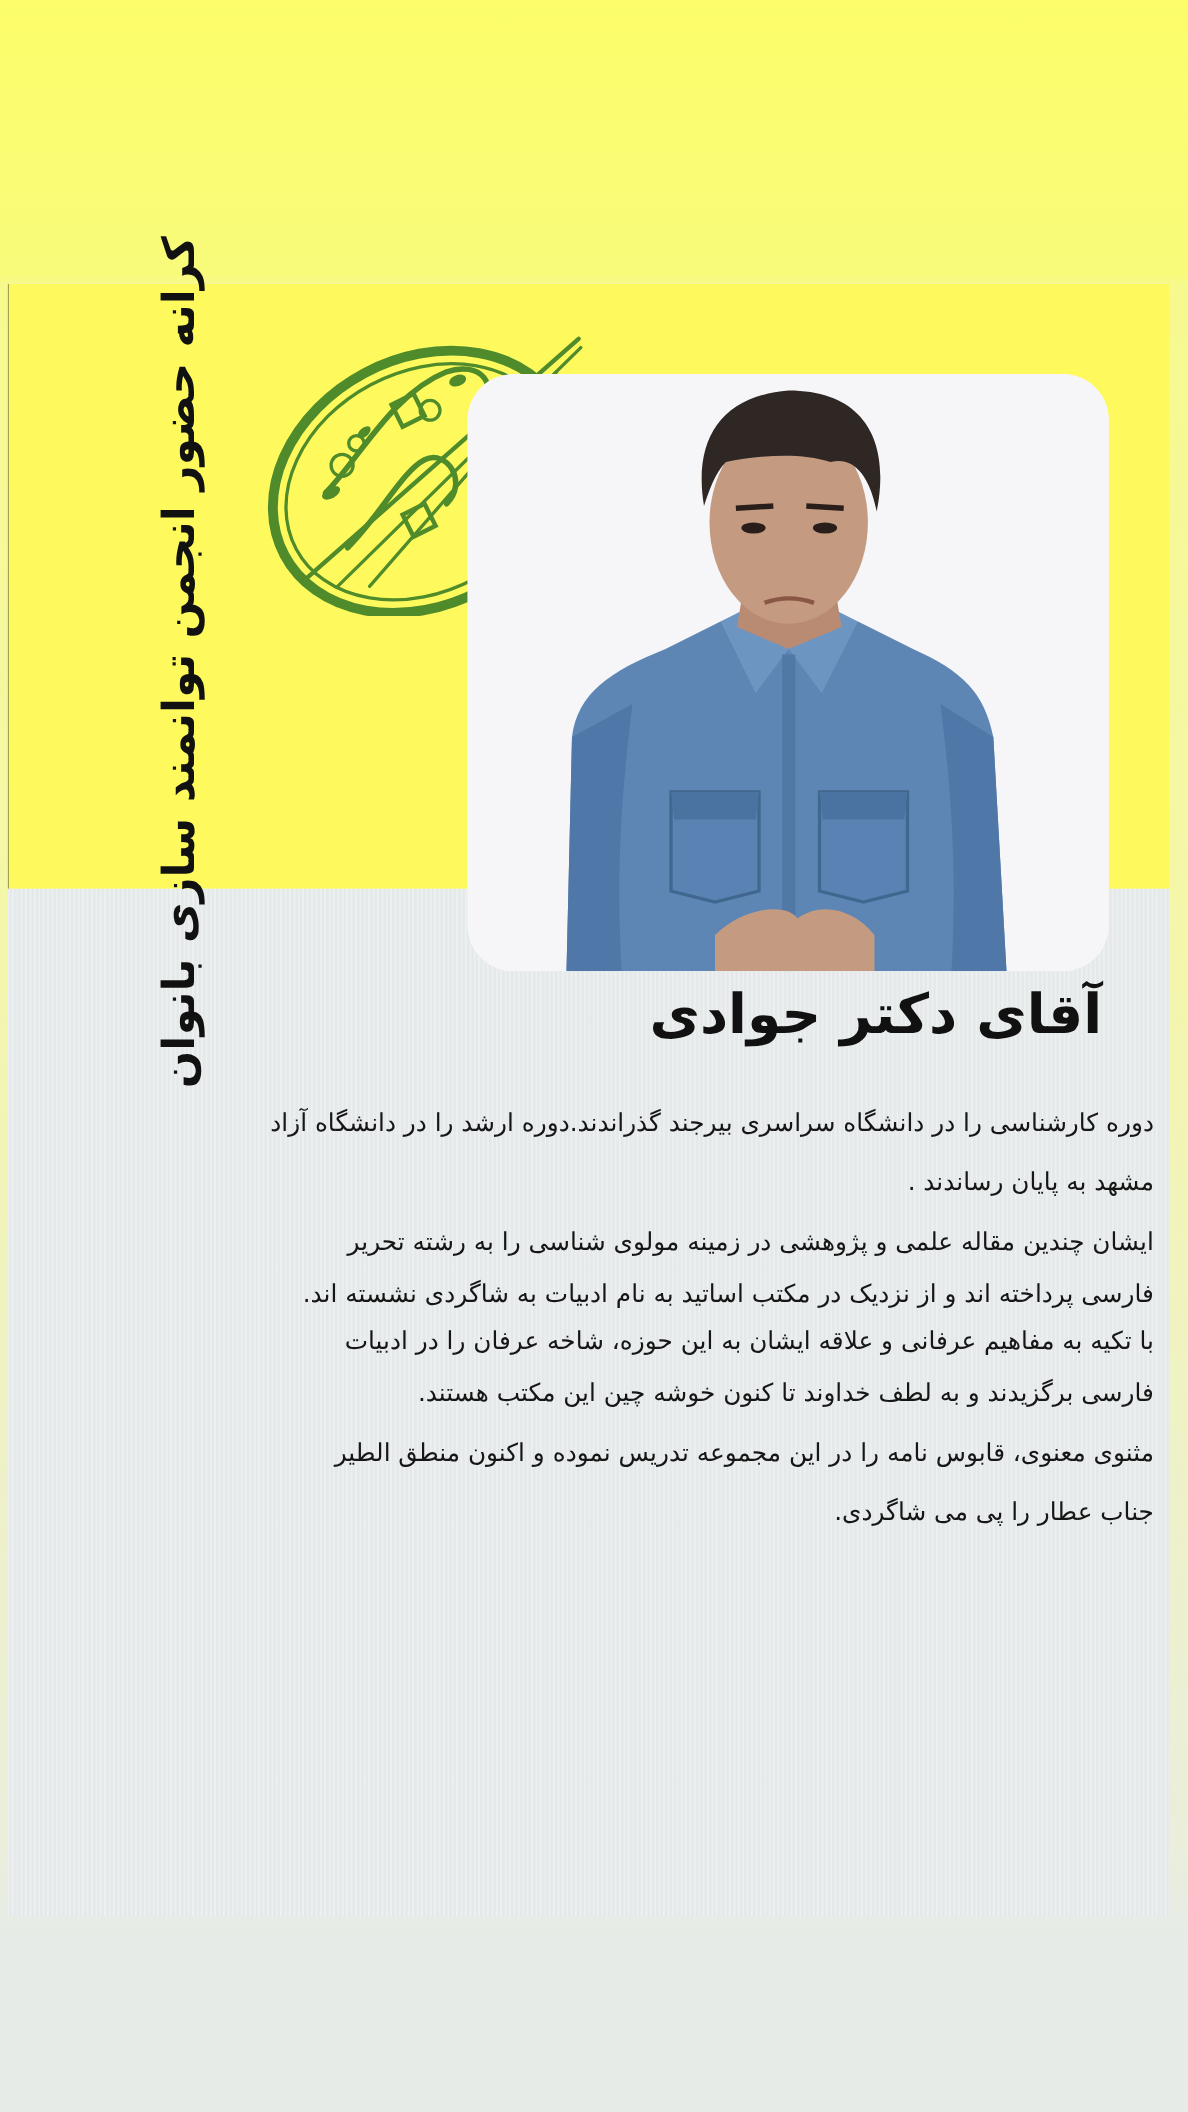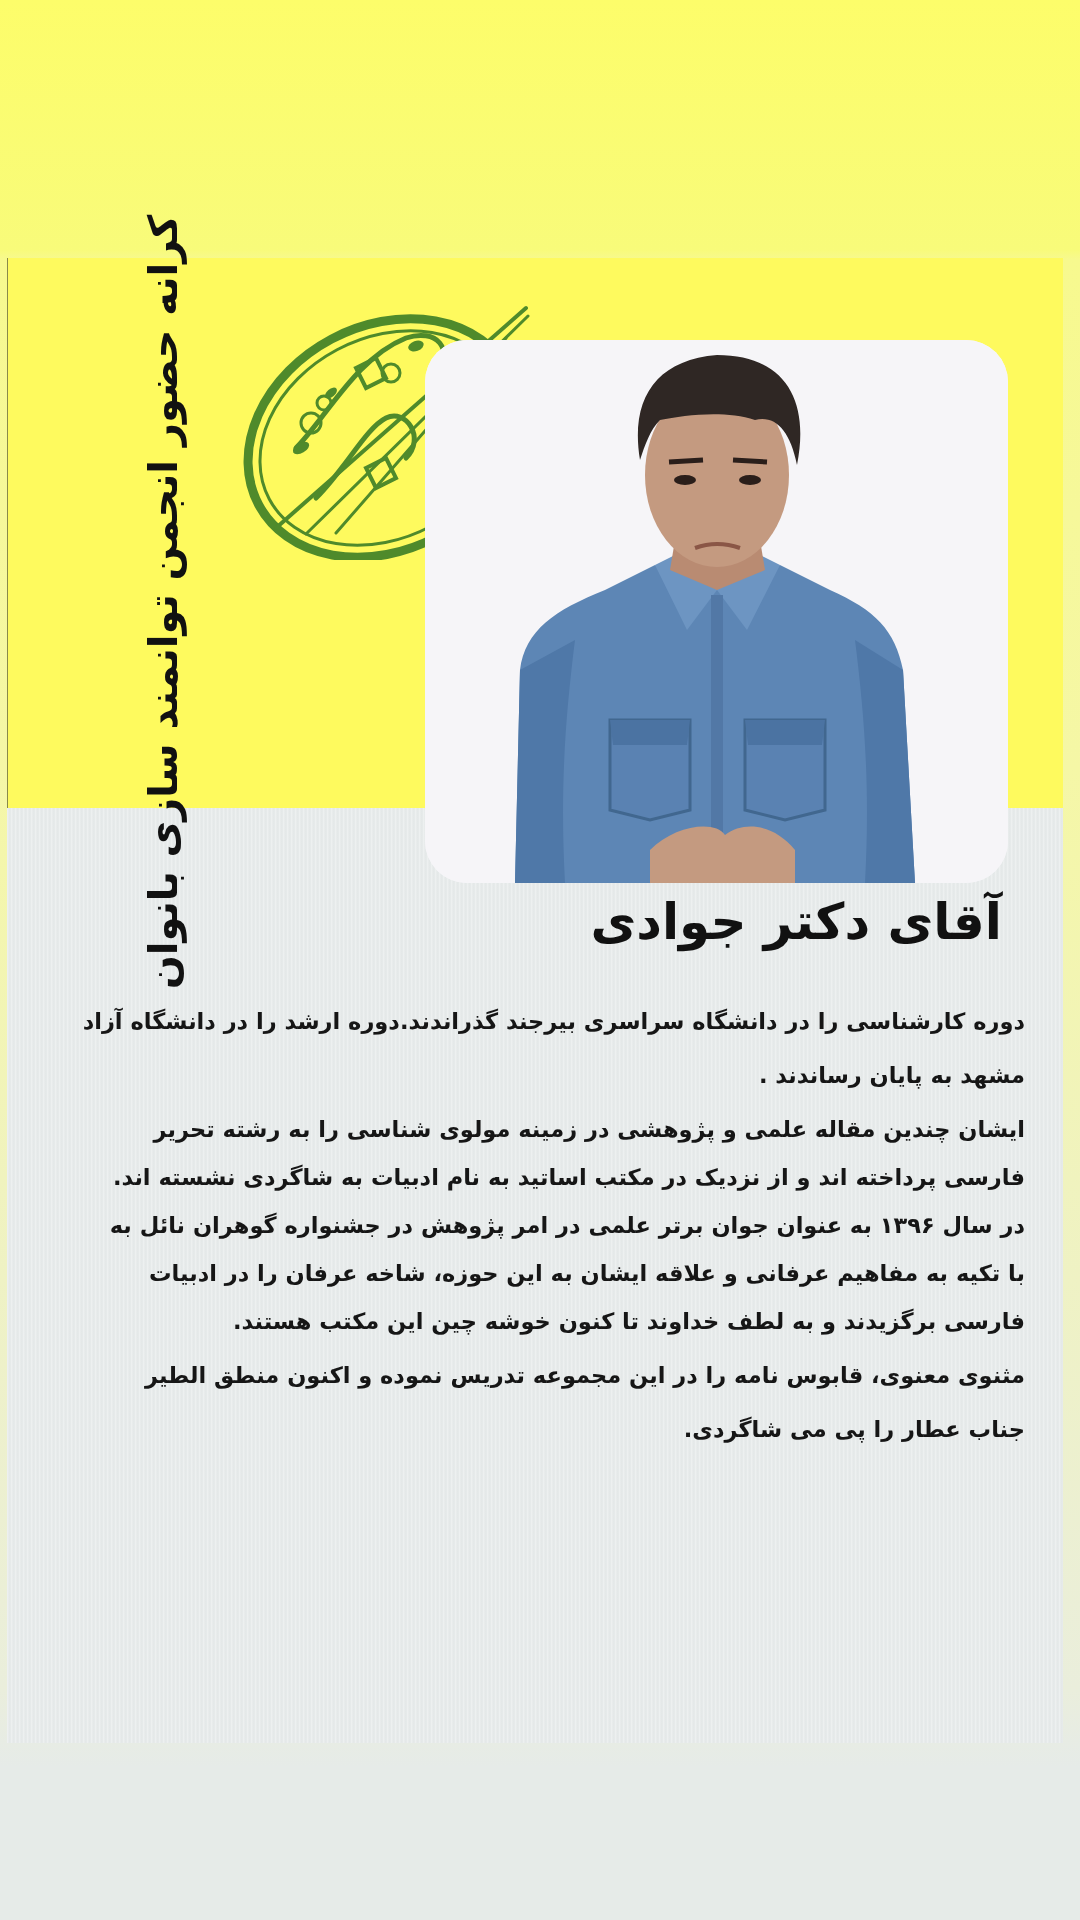--- a/index.html
+++ b/index.html
@@ -39,23 +39,23 @@
     position:absolute; left:425px; top:340px; width:583px; height:543px;
     background:#f6f5f8; border-radius:42px; overflow:hidden;
   }
   .person { position:absolute; left:0; top:0; width:100%; height:100%; }
   .name {
     position:absolute; right:78px; top:893px;
     direction:rtl; font-size:50px; font-weight:bold; color:#111;
     white-space:nowrap;
   }
   .bio {
-    position:absolute; left:45px; top:994px; width:980px;
+    position:absolute; left:69px; top:994px; width:980px;
     direction:rtl; text-align:justify; text-align-last:right;
-    font-size:22.5px; font-weight:bold; color:#161616;
+    font-size:22.5px; font-weight:normal; color:#161616;
   }
   .bio p { margin:0; }
   .bio .l { display:block; height:54px; line-height:54px; white-space:nowrap; overflow:hidden; text-align:right; }
   .bio .t { height:42px; line-height:42px; }
 </style>
 </head>
 <body>
 
 <div class="card">
   <div class="card-yellow"></div>
@@ -130,19 +130,18 @@
 </div>
 
 <div class="name">آقای دکتر جوادی</div>
 
 <div class="bio">
   <p>
     <span class="l">دوره کارشناسی را در دانشگاه سراسری بیرجند گذراندند.دوره ارشد را در دانشگاه آزاد</span>
     <span class="l">مشهد به پایان رساندند .</span>
     <span class="l">ایشان چندین مقاله علمی و پژوهشی در زمینه مولوی شناسی را به رشته تحریر</span>
     <span class="l t">فارسی پرداخته اند و از نزدیک در مکتب اساتید به نام ادبیات به شاگردی نشسته اند.</span>
-    <span class="l">در سال ۱۳۹۶ به عنوان جوان برتر علمی در امر پژوهش در جشنواره گوهران نائل به</span>
     <span class="l t">با تکیه به مفاهیم عرفانی و علاقه ایشان به این حوزه، شاخه عرفان را در ادبیات</span>
     <span class="l">فارسی برگزیدند و به لطف خداوند تا کنون خوشه چین این مکتب هستند.</span>
     <span class="l">مثنوی معنوی، قابوس نامه را در این مجموعه تدریس نموده و اکنون منطق الطیر</span>
     <span class="l">جناب عطار را پی می شاگردی.</span>
   </p>
 </div>
 
 </body></html>

